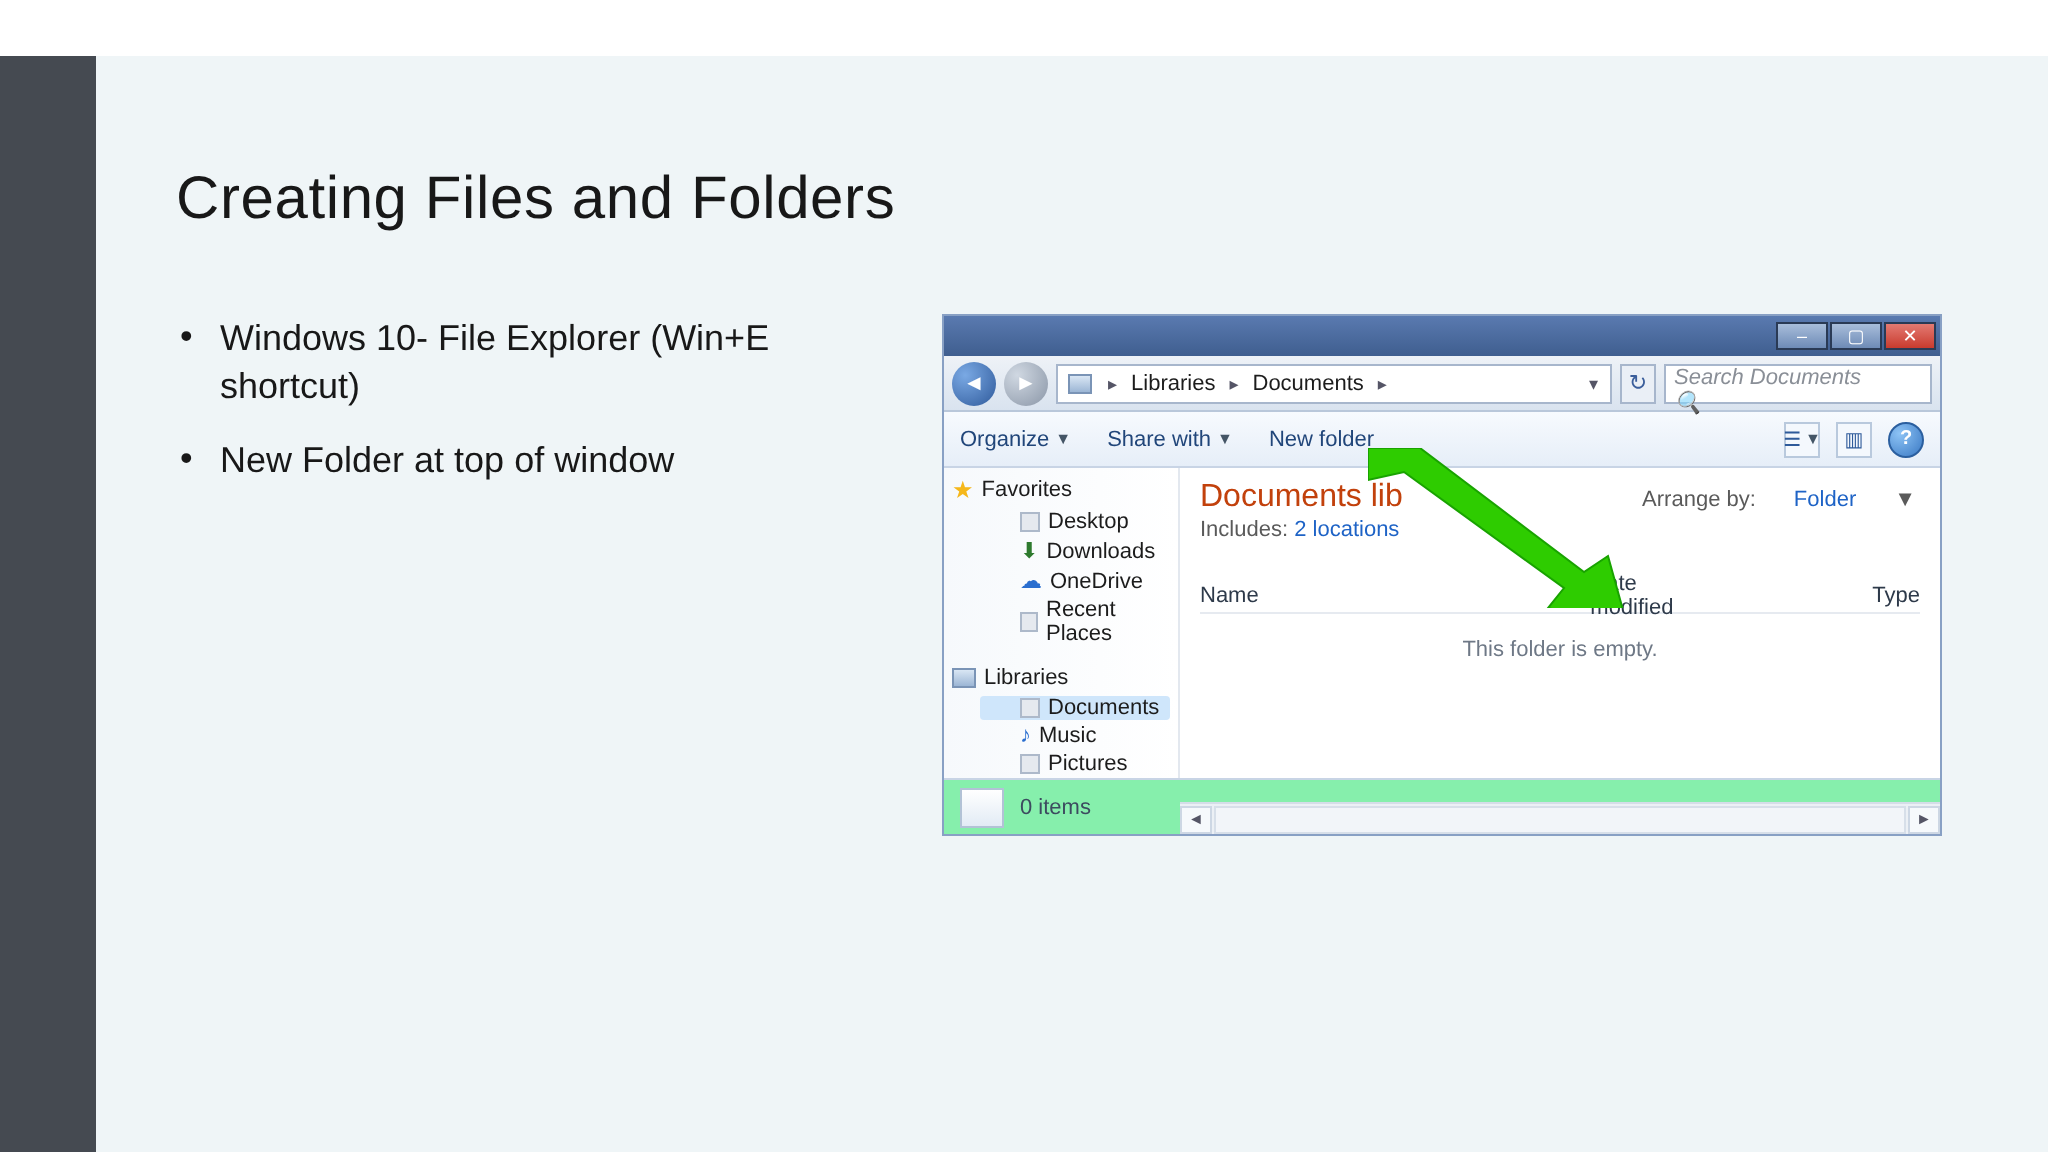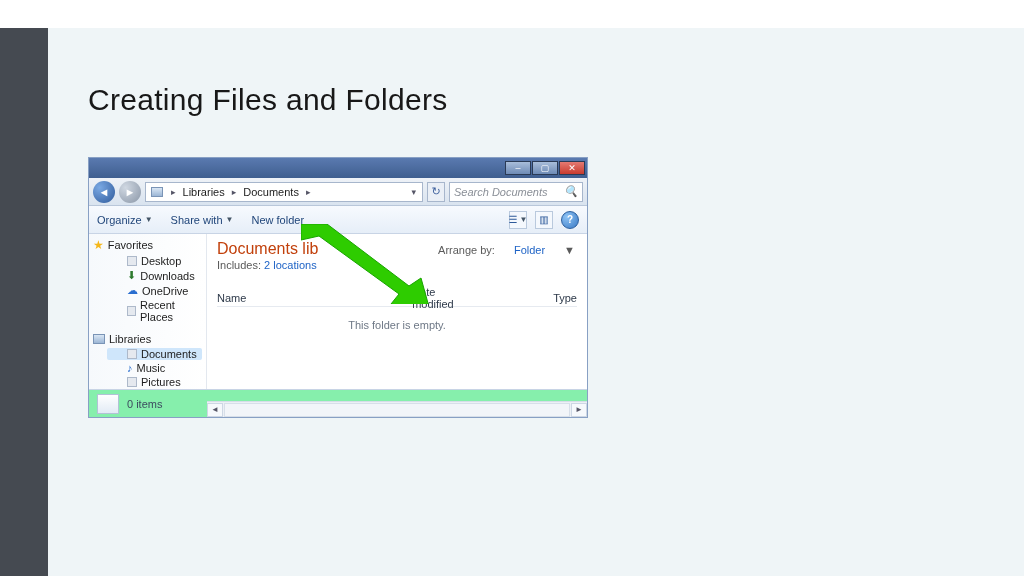--- a/index.html
+++ b/index.html
@@ -18,21 +18,21 @@
   .tb-btn { width: 26px; height: 14px; margin-left: 1px; border: 1px solid #2a3a55; display: flex; align-items: center; justify-content: center; font-size: 9px; color: #fff; }
   .tb-min { background: linear-gradient(#a8bdda,#6e8bb6); }
   .tb-max { background: linear-gradient(#a8bdda,#6e8bb6); }
   .tb-close { background: linear-gradient(#e47a72,#c83b2e); }
   .navrow { height: 28px; background: linear-gradient(#eef2f7,#d9e3ef); display: flex; align-items: center; padding: 0 4px; gap: 4px; border-bottom: 1px solid #b9c7da; }
   .navbtn { width: 22px; height: 22px; border-radius: 50%; background: radial-gradient(circle at 30% 30%,#7aa9e4,#2f5a9b); display: flex; align-items: center; justify-content: center; color: #fff; font-size: 11px; }
   .navbtn.fwd { background: radial-gradient(circle at 30% 30%,#d0d8e2,#8a96a7); }
   .addrbar { flex: 1; height: 20px; background: #fff; border: 1px solid #a7b6cc; display: flex; align-items: center; padding: 0 4px; gap: 5px; }
   .small-icon { width: 14px; height: 12px; display: inline-flex; align-items: center; justify-content: center; }
   .chev { color: #556; font-size: 9px; padding: 0 2px; }
-  .searchbox { width: 134px; height: 20px; background: #fff; border: 1px solid #a7b6cc; display: flex; align-items: center; justify-content: space-between; padding: 0 4px; color: #8a8f97; font-style: italic; }
+  .searchbox { width: 134px; height: 20px; background: #fff; border: 1px solid #a7b6cc; display: flex; justify-content: space-between; padding: 0 4px; color: #8a8f97; font-style: italic; flex-direction: column; }
   .refresh { width: 18px; height: 20px; border: 1px solid #a7b6cc; background: #eaeff6; display: flex; align-items: center; justify-content: center; color: #3b5e9b; font-size: 11px; }
   .toolbar { height: 28px; background: linear-gradient(#f7fafe,#e6eef8); border-bottom: 1px solid #c8d4e5; display: flex; align-items: center; padding: 0 8px; gap: 18px; color: #21467a; }
   .toolbar .tbtn { display: flex; align-items: center; gap: 3px; }
   .toolbar .dd { font-size: 8px; color: #456; }
   .toolbar .right { margin-left: auto; display: flex; align-items: center; gap: 8px; }
   .viewbtn, .helpbtn, .prevpane { width: 18px; height: 18px; border: 1px solid #b9c9dd; background: #f4f8fd; display: flex; align-items: center; justify-content: center; font-size: 10px; color: #2e5a9a; }
   .helpbtn { border-radius: 50%; background: radial-gradient(circle at 30% 30%,#8dc3f5,#3a79c4); color: #fff; font-weight: bold; border: 1px solid #2b5f9f; }
   .mainrow { height: 155px; display: flex; background: #fff; }
   .sidebar { width: 118px; border-right: 1px solid #e3e8ef; background: linear-gradient(90deg,#f6f9fc,#fff); padding: 4px 4px; overflow: hidden; }
   .sb-group { font-size: 11px; color: #1c1c1c; margin-bottom: 3px; display: flex; align-items: center; gap: 4px; }
@@ -58,20 +58,26 @@
   .arrow { position: absolute; top: 66px; left: 212px; pointer-events: none; }
 </style>
 </head>
 <body>
 
 <div class="slide">
   <div class="accent-bar"></div>
   <div class="content">
     <h1 class="title">Creating Files and Folders</h1>
     <div class="body-row">
+      <div class="bullets">
+        <ul>
+          <li>Windows 10- File Explorer (Win+E shortcut)</li>
+          <li>New Folder at top of window</li>
+        </ul>
+      </div>
 
       <div class="figure">
 
         <div class="titlebar">
           <div class="tb-btn tb-min">–</div>
           <div class="tb-btn tb-max">▢</div>
           <div class="tb-btn tb-close">✕</div>
         </div>
 
         <div class="navrow">

